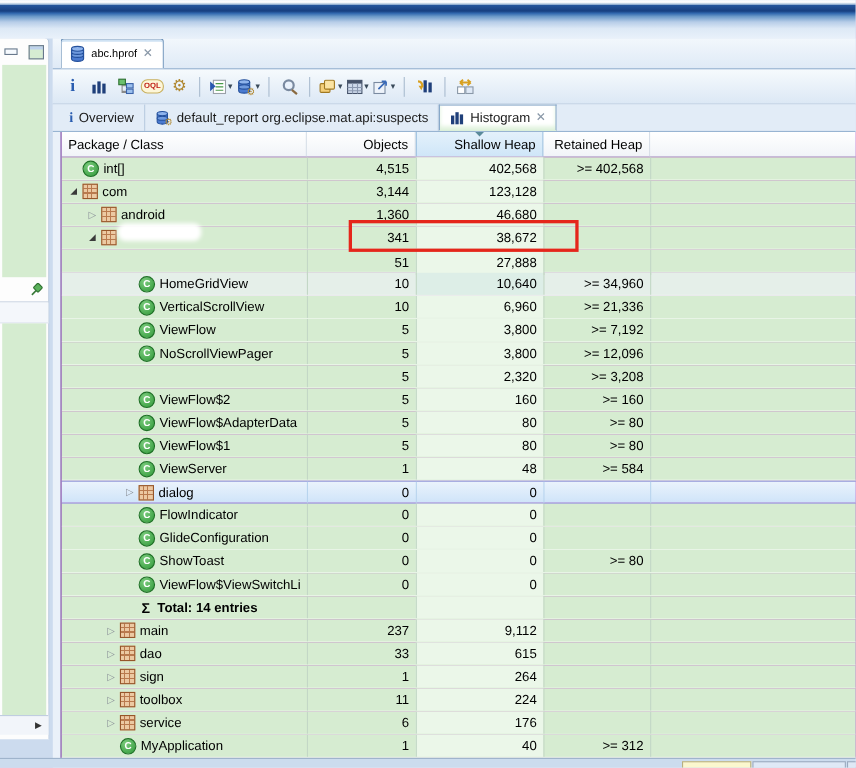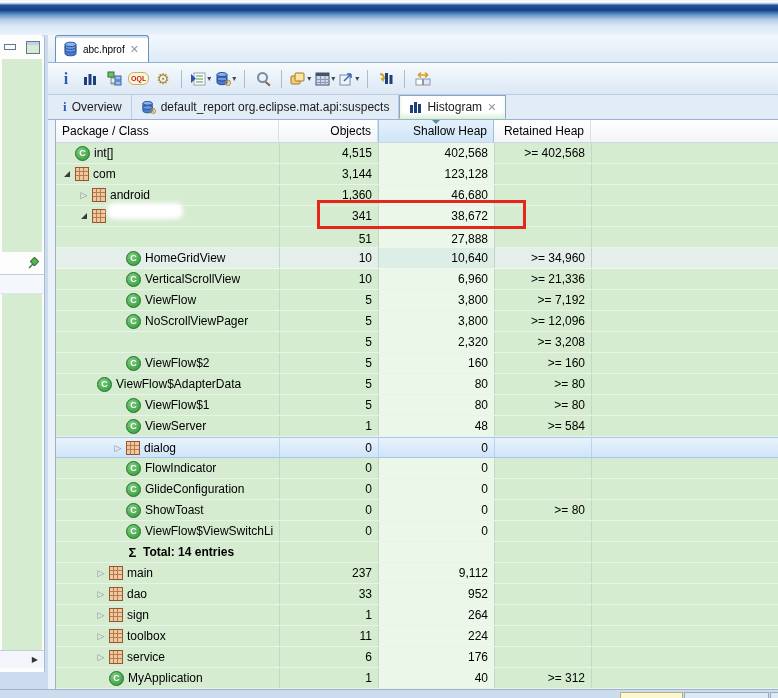--- a/index.html
+++ b/index.html
@@ -370,21 +370,21 @@
               <span class="tw tw-none"></span>
               <span class="cls"></span>
               <span class="lbl">ViewFlow$2</span>
             </div>
             <div class="cell c2">5</div>
             <div class="cell c3">160</div>
             <div class="cell c4">&gt;= 160</div>
             <div class="cell c5"></div>
           </div>
           <div class="trow">
-            <div class="cell c1" style="padding-left: 26px;">
+            <div class="cell c1" style="padding-left: 55px;">
               <span class="tw tw-none"></span>
               <span class="cls"></span>
               <span class="lbl">ViewFlow$AdapterData</span>
             </div>
             <div class="cell c2">5</div>
             <div class="cell c3">80</div>
             <div class="cell c4">&gt;= 80</div>
             <div class="cell c5"></div>
           </div>
           <div class="trow">
@@ -486,21 +486,21 @@
             <div class="cell c4"></div>
             <div class="cell c5"></div>
           </div>
           <div class="trow">
             <div class="cell c1" style="padding-left: 38px;">
               <span class="tw tw-closed">▷</span>
               <span class="pkg"></span>
               <span class="lbl">dao</span>
             </div>
             <div class="cell c2">33</div>
-            <div class="cell c3">952</div>
+            <div class="cell c3">615</div>
             <div class="cell c4"></div>
             <div class="cell c5"></div>
           </div>
           <div class="trow">
             <div class="cell c1" style="padding-left: 38px;">
               <span class="tw tw-closed">▷</span>
               <span class="pkg"></span>
               <span class="lbl">sign</span>
             </div>
             <div class="cell c2">1</div>

